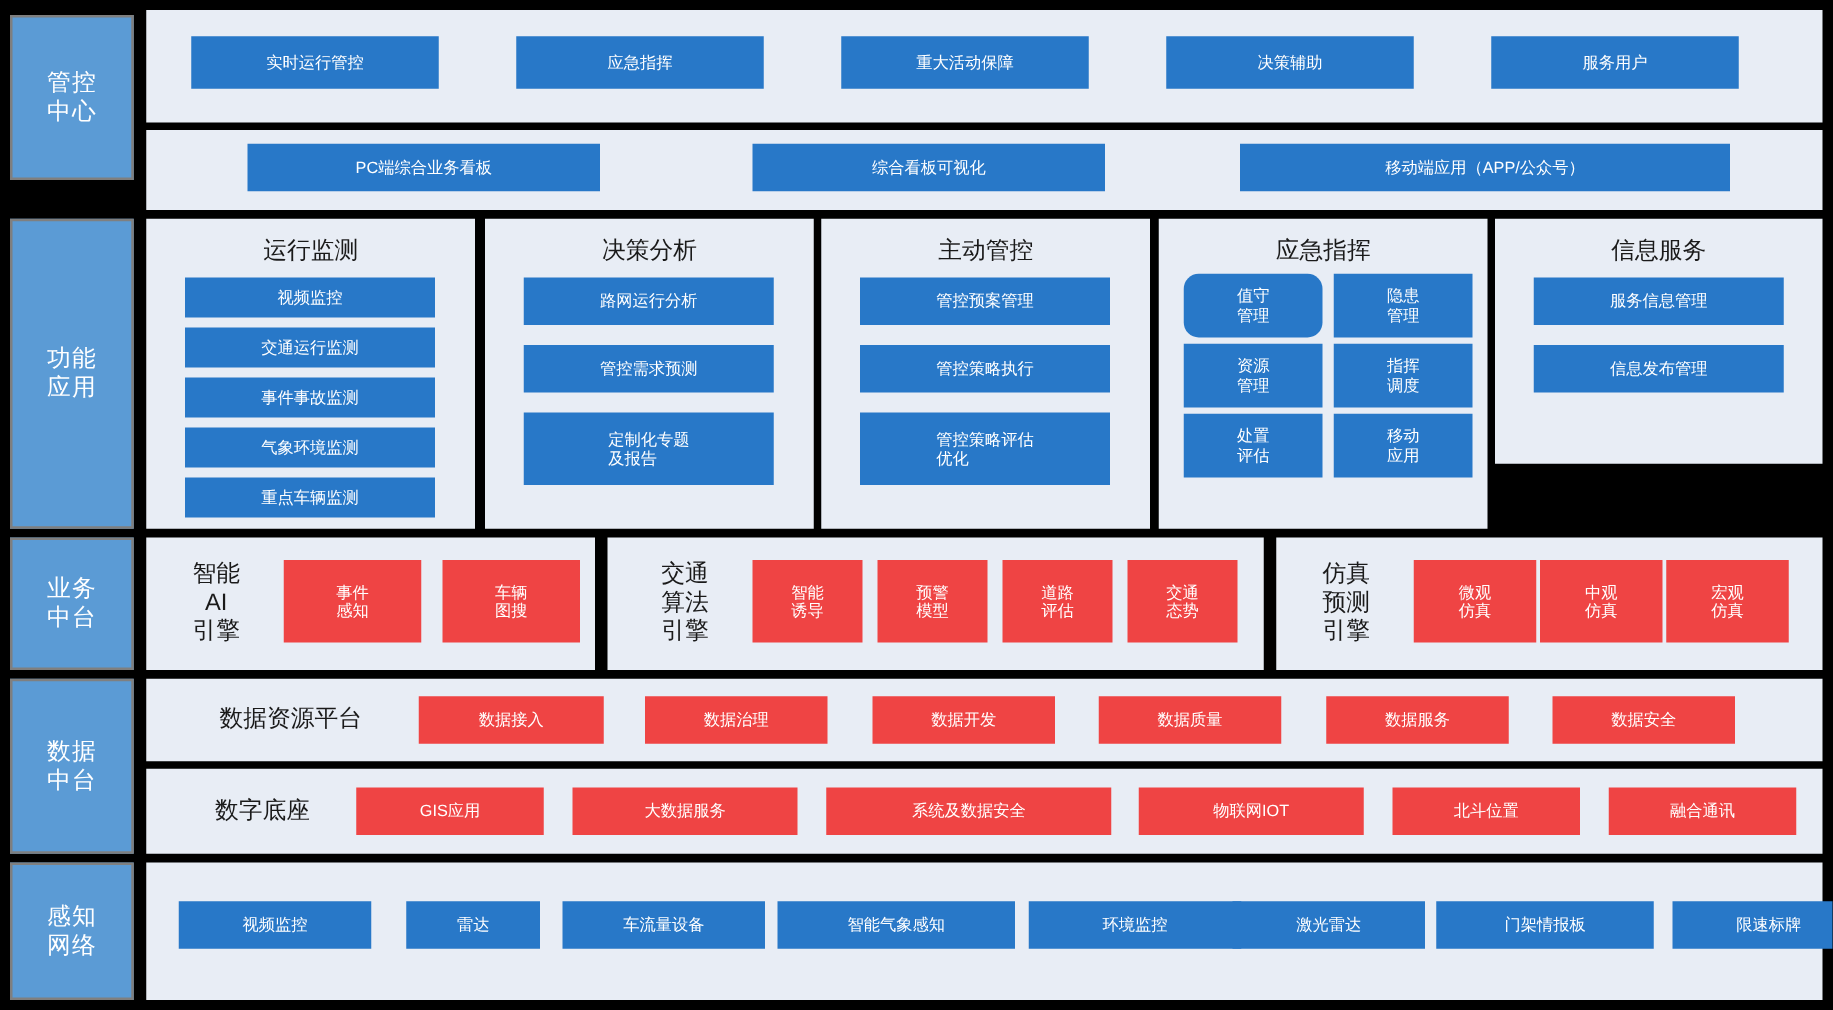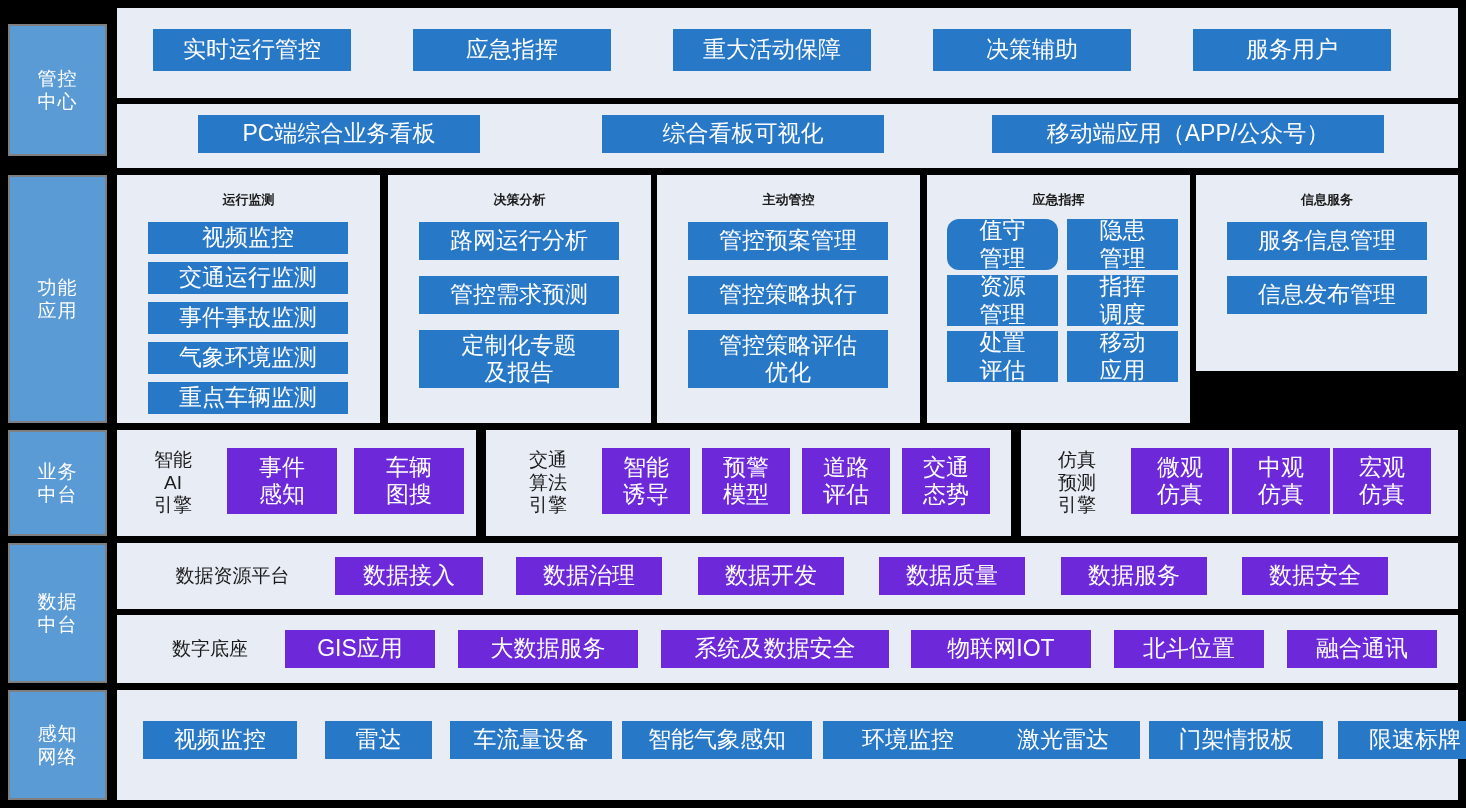--- a/index.html
+++ b/index.html
@@ -23,41 +23,41 @@
 
   
   .panel{
     position:absolute;background:#E8EDF5;box-sizing:border-box;
   }
 
   
   .chip{
     position:absolute;box-sizing:border-box;
     display:flex;align-items:center;justify-content:center;
-    text-align:center;color:#fff;line-height:1.18;
-    background:#2878C8;font-size:23px;
-  }
-  .chip.light{background:#6d28d9;}
+    text-align:left;color:#fff;line-height:1.18;
+    background:#2878C8;font-size:13px;
+  }
+  .chip.light{background:#ef4444;}
 
   .colhead{
-    position:absolute;color:#1a1a1a;font-size:13px;
+    position:absolute;color:#1a1a1a;font-size:19px;
     display:flex;align-items:center;justify-content:center;
-    width:100%;left:0;text-align:center;font-weight:bold;
+    width:100%;left:0;text-align:center;
   }
   .rowlabel{
     position:absolute;color:#1a1a1a;font-size:19px;line-height:1.2;
     display:flex;align-items:center;justify-content:center;text-align:center;
   }
 </style>
 </head>
 <body>
 
 <div class="canvas">
 
-  <div class="side" style="top:24px;height:132px;">
+  <div class="side" style="top:12px;height:132px;">
     <div>
       <span>管控</span>
       <span>中心</span>
     </div>
   </div>
 
   <div class="panel" style="left:117px;top:8px;width:1341px;height:90px;">
     <div class="chip" style="left:36px;top:21px;width:198px;height:42px;">实时运行管控</div>
     <div class="chip" style="left:296px;top:21px;width:198px;height:42px;">应急指挥</div>
     <div class="chip" style="left:556px;top:21px;width:198px;height:42px;">重大活动保障</div>

